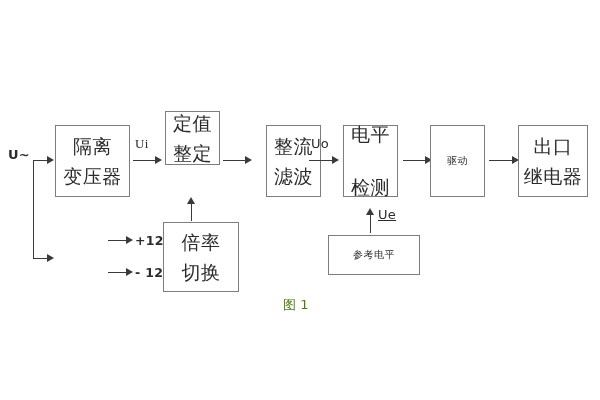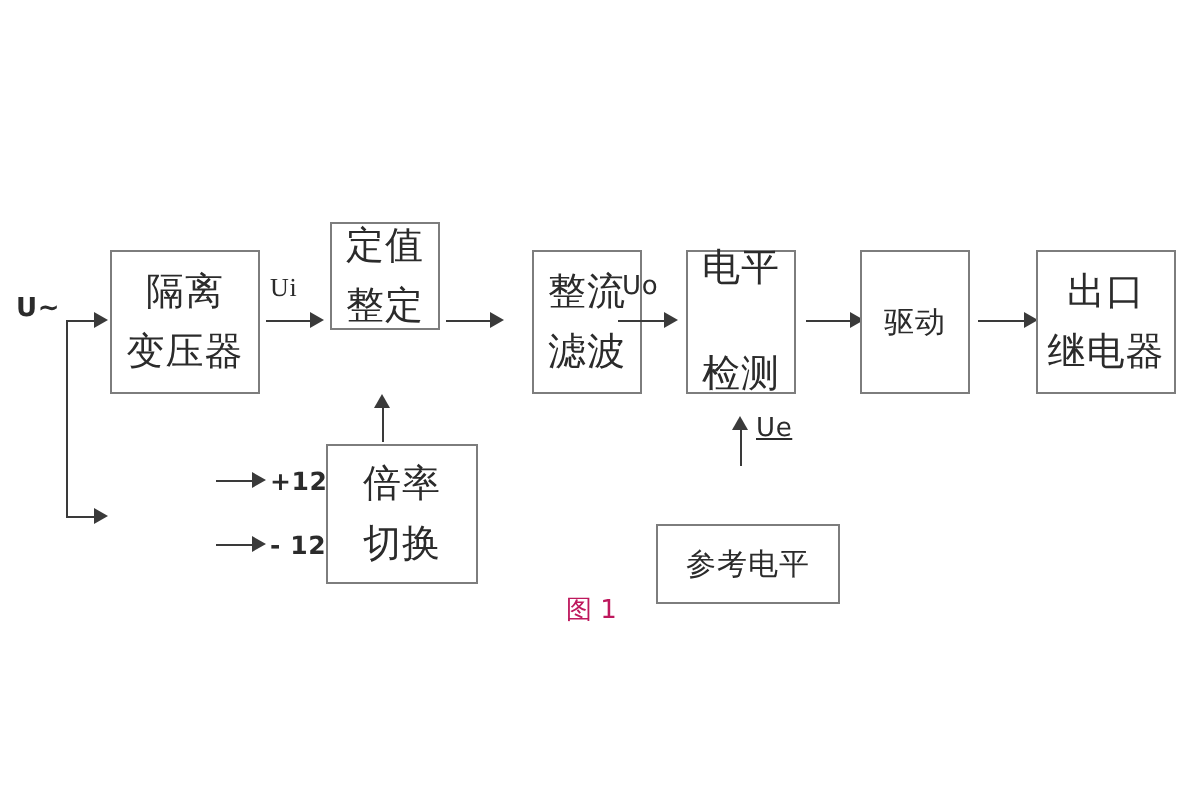--- a/index.html
+++ b/index.html
@@ -38,36 +38,36 @@
     font-size: 19px;
     line-height: 1.0;
   }
   .block .ln {
     display: block;
     white-space: nowrap;
     letter-spacing: 0.5px;
   }
   .block .ln + .ln { margin-top: 11px; }
 
-  .block.single { font-size: 15px; }
+  .block.single { font-size: 10px; }
 
   
   .lbl {
     position: absolute;
     font-size: 13px;
     color: #2b2b2b;
     white-space: nowrap;
     letter-spacing: 0.3px;
   }
   .lbl.small { font-size: 12.5px; }
 
   .caption {
     position: absolute;
     font-size: 13px;
-    color: #be185d;
+    color: #4d7c0f;
     white-space: nowrap;
   }
 
   
   .hline {
     position: absolute;
     height: 0;
     border-top: 1.5px solid #3a3a3a;
   }
   .vline {
@@ -165,21 +165,21 @@
   <div class="lbl small" style="left:135px; top:265px; font-weight:bold;">- 12V</div>
 
   <div class="block" style="left:163px; top:222px; width:76px; height:70px;">
     <span class="ln">倍率</span>
     <span class="ln">切换</span>
   </div>
 
   <div class="vline" style="left:191px; top:200px; height:21px;"></div>
   <div class="ahead-u" style="left:186.5px; top:197px;"></div>
 
-  <div class="block single" style="left:328px; top:235px; width:92px; height:40px;margin-top:27px;">
+  <div class="block single" style="left:328px; top:235px; width:92px; height:40px;">
     <span class="ln">参考电平</span>
   </div>
 
   <div class="vline" style="left:370px; top:211px; height:22px;"></div>
   <div class="ahead-u" style="left:365.5px; top:208px;"></div>
   <div class="lbl" style="left:378px; top:207px;text-decoration:underline;">Ue</div>
 
   <div class="caption" style="left:283px; top:296px;">图 1</div>
 
 </div>

